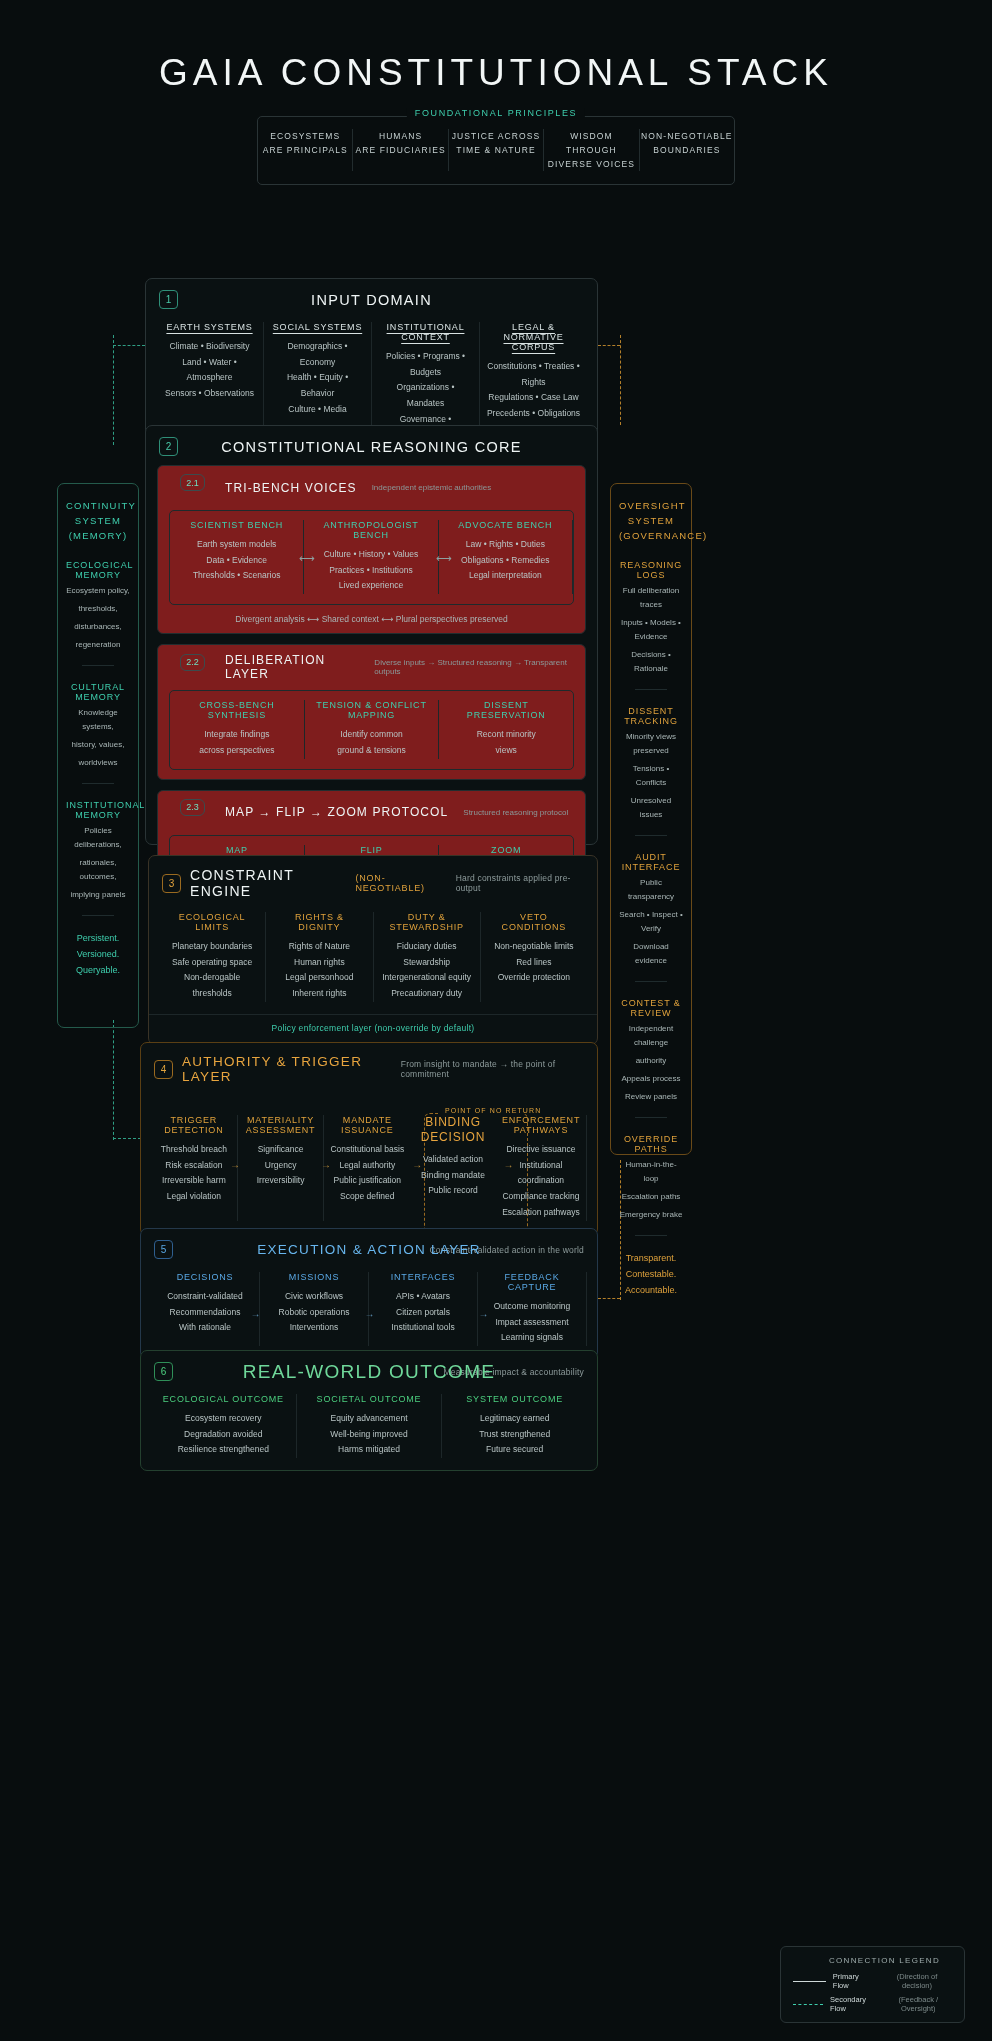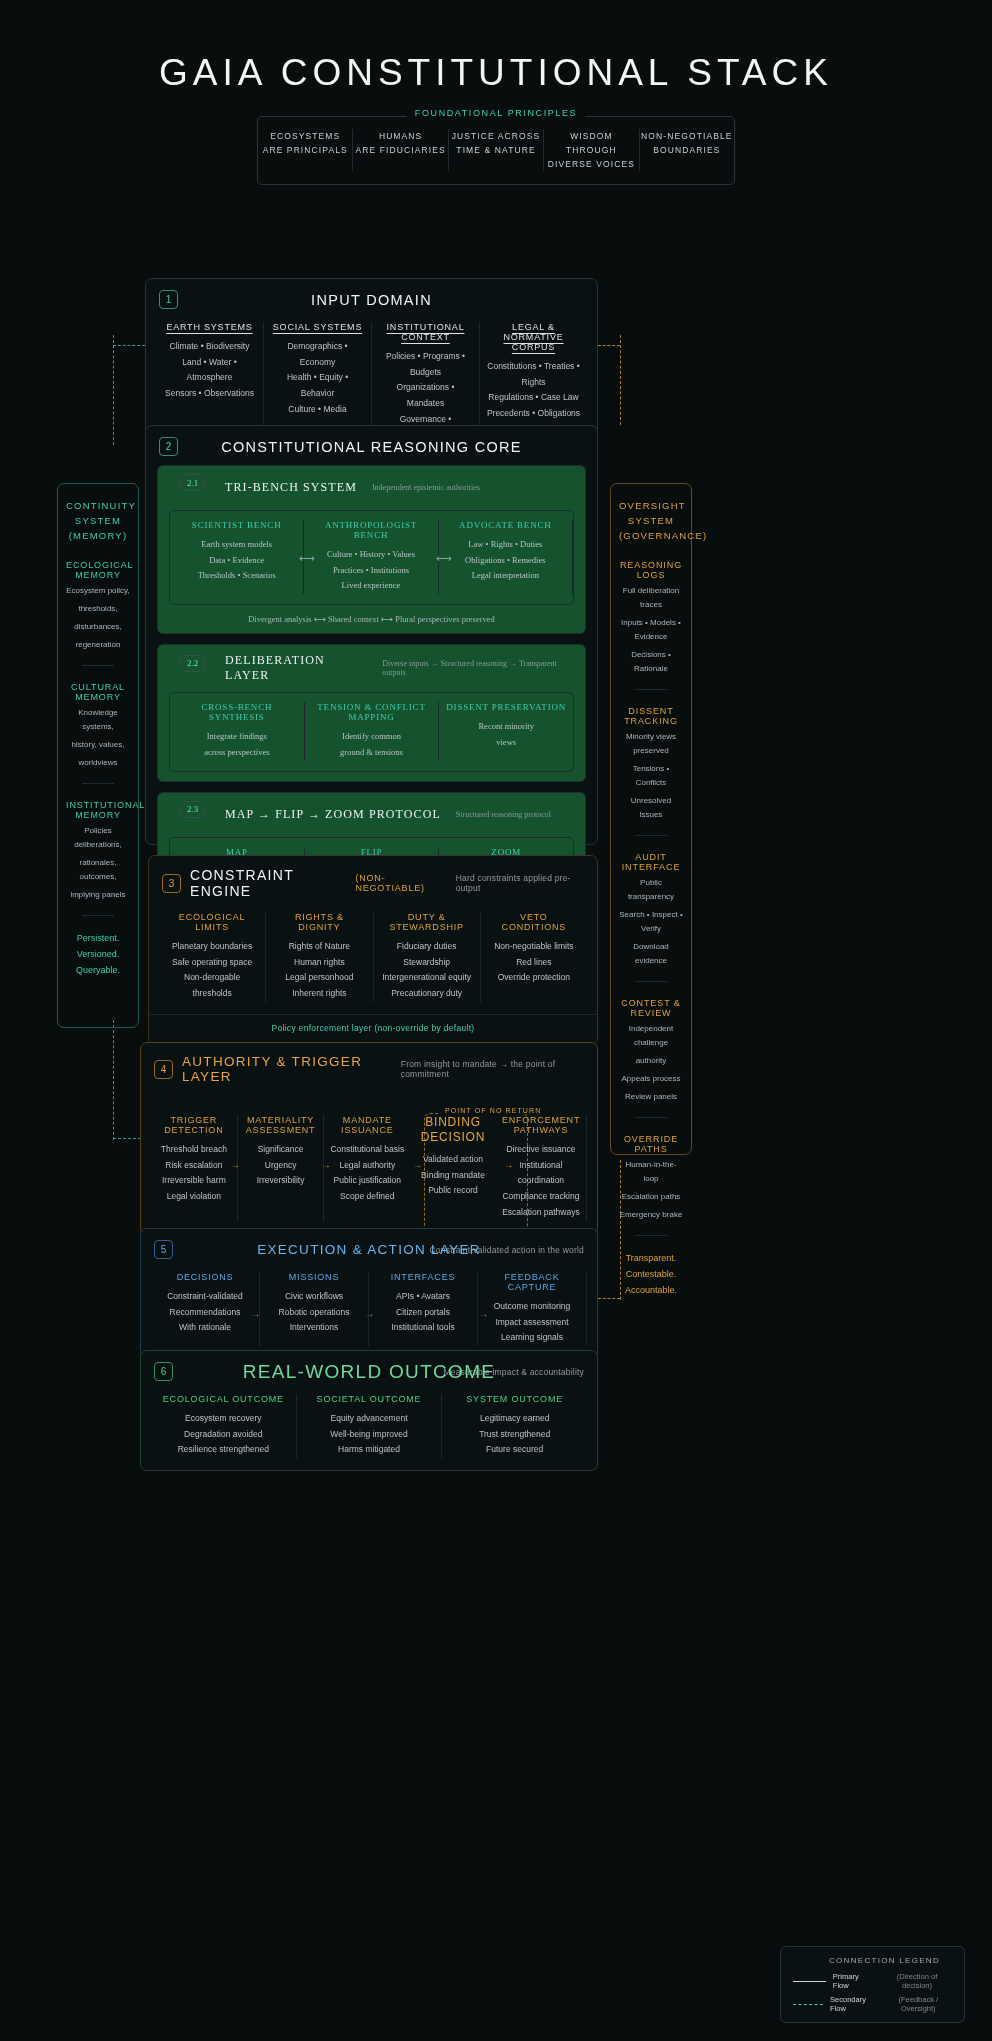--- a/index.html
+++ b/index.html
@@ -94,22 +94,21 @@
   .footnote {
     text-align: center; font-size: 8.5px; color: #b2bfbf;
     padding: 8px 0 11px; letter-spacing: .3px;
   }
   .footnote.teal { color: #3fcfae; }
   .divider-top { border-top: 1px solid #1d2729; }
 
   
   .sub {
     border: 1px solid #222d2f; border-radius: 6px; margin: 0 11px 10px;
-    background: #14532d;
-    font-family: Liberation Serif, serif;
+    background: #7f1d1d;
   }
   .sub-head { display: flex; align-items: center; gap: 9px; padding: 8px 11px 4px; }
   .sub-title { font-size: 12px; letter-spacing: 1.1px; color: #eef4f4; }
   .sub-note { font-size: 8px; color: #8b9999; margin-left: 6px; }
   .inner {
     border: 1px solid #1e2a2c; border-radius: 5px; margin: 5px 11px 9px;
     display: flex; padding: 9px 0 10px; position: relative;
   }
   .arrow-h {
     position: absolute; font-size: 11px; color: #8ea0a0; top: 50%;
@@ -235,21 +234,21 @@
 
   <div class="stage" id="stage2" style="left:145px; top:425px; width:453px; height:420px; border:1px solid #2a3436;">
     <div class="stage-head">
       <div class="badge">2</div>
       <div class="stage-title">CONSTITUTIONAL REASONING CORE</div>
     </div>
 
     <div class="sub">
       <div class="sub-head">
         <div class="badge sub">2.1</div>
-        <div class="sub-title">TRI-BENCH SYSTEM</div>
+        <div class="sub-title">TRI-BENCH VOICES</div>
         <div class="sub-note">Independent epistemic authorities</div>
       </div>
       <div class="inner" id="sub21-cols">
           <div class="col">
             <div class="col-h teal">SCIENTIST BENCH</div>
             <div class="col-li">Earth system models</div>
             <div class="col-li">Data • Evidence</div>
             <div class="col-li">Thresholds • Scenarios</div>
           </div>
           <div class="col">

